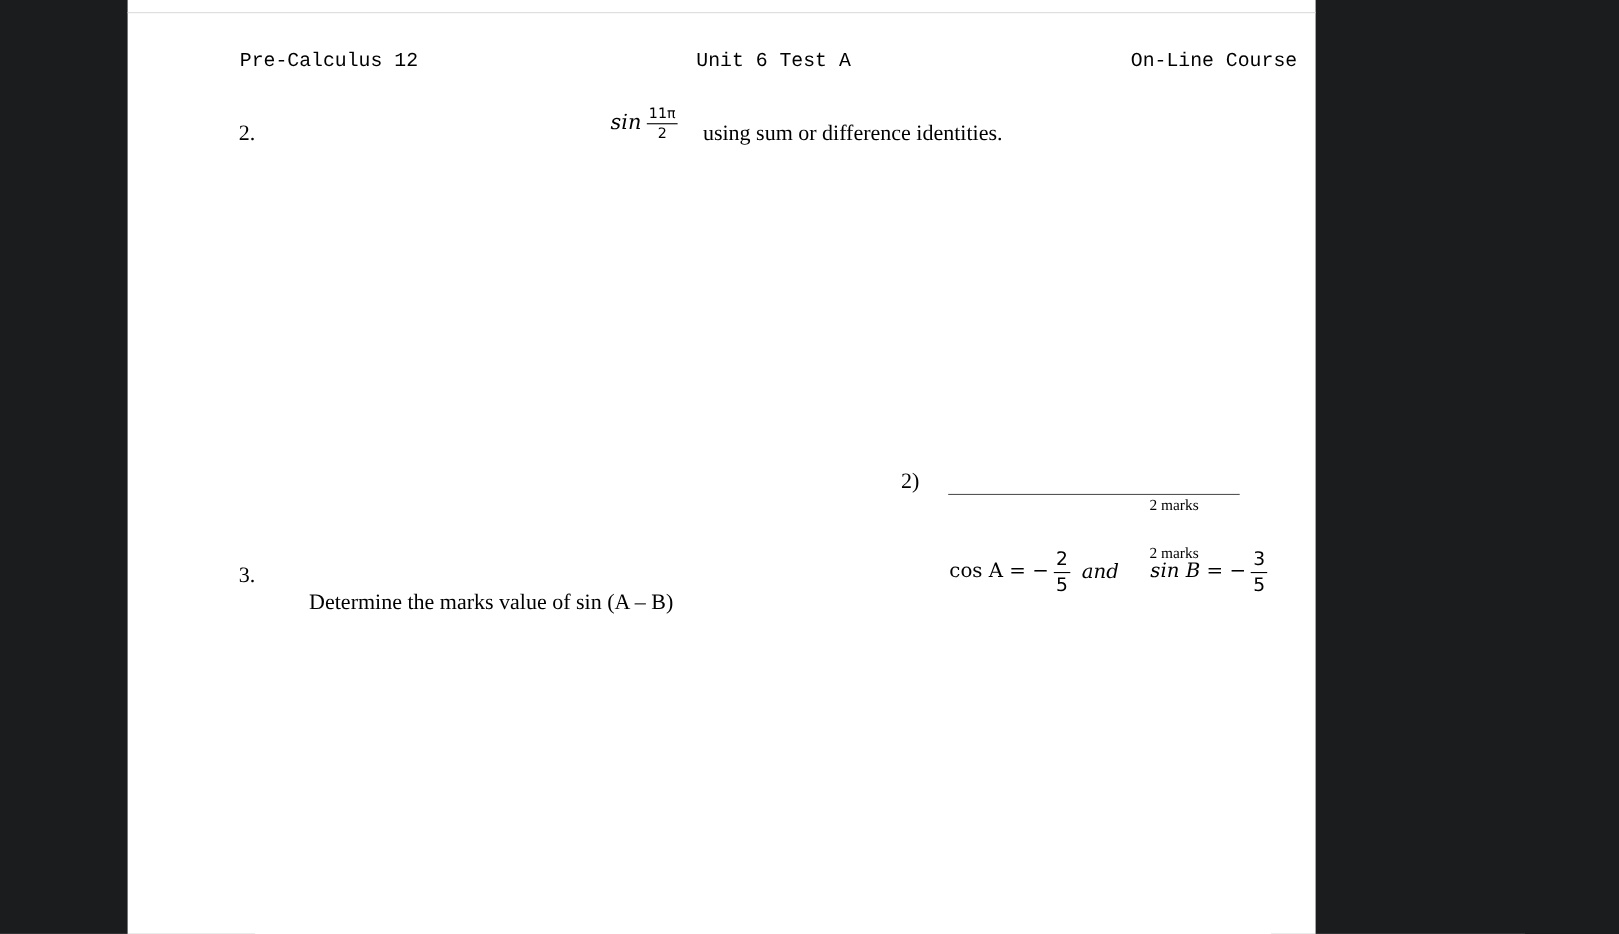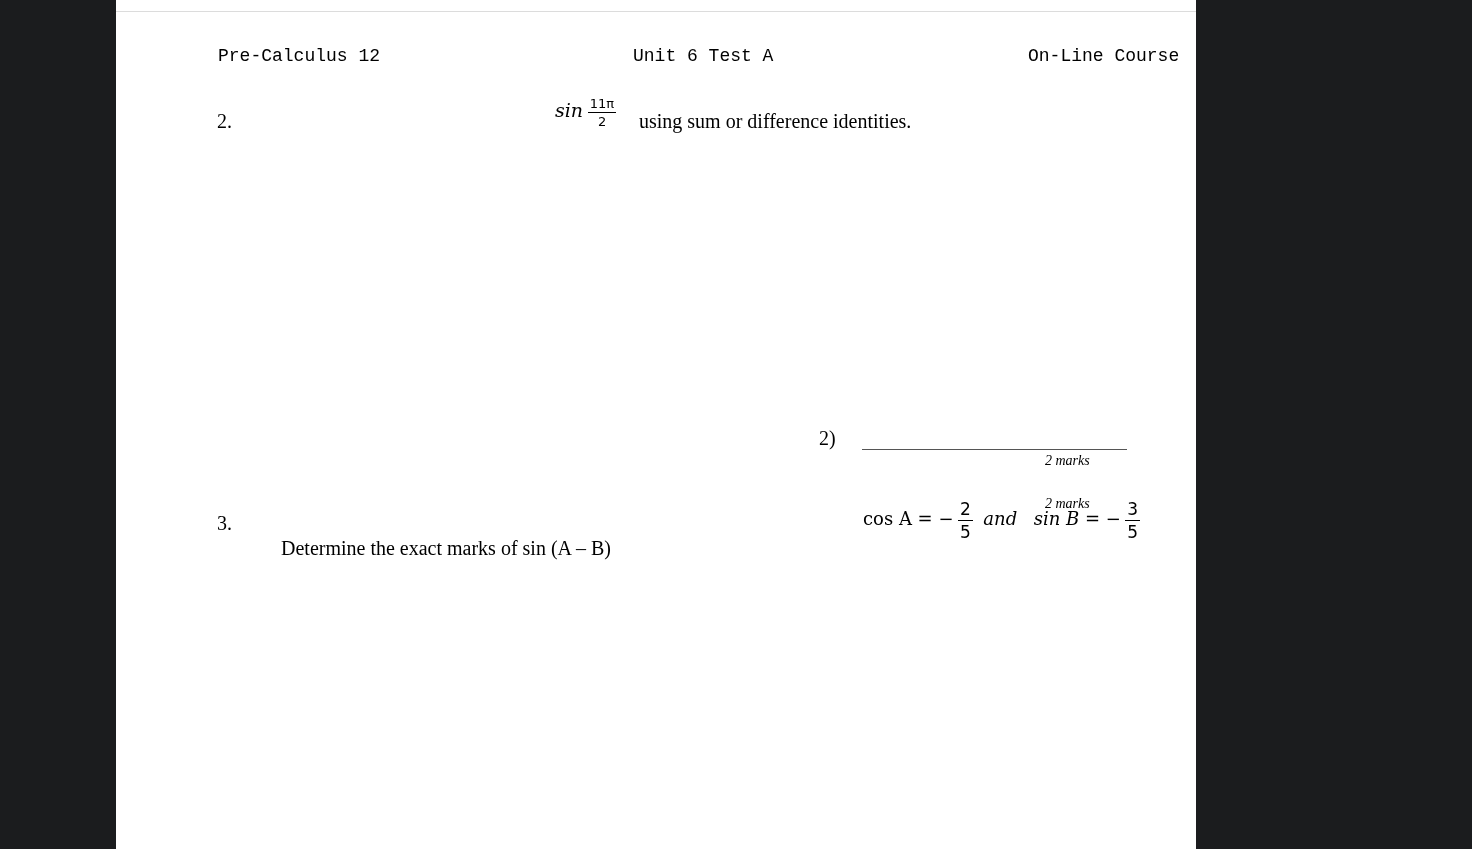--- a/index.html
+++ b/index.html
@@ -14,21 +14,21 @@
   }
   .topline { position:absolute; left:0; top:11px; width:1080px; height:1px; background:#dcdcdc; }
   .hdr { position:absolute; top:46px; font-family:Liberation Mono, monospace; font-size:18px; }
   .abs { position:absolute; white-space:nowrap; }
   .serif { font-family:"Liberation Serif", serif; font-size:20px; }
   .math { font-family:"DejaVu Serif", serif; font-style:italic; }
   .frac { display:inline-block; vertical-align:middle; text-align:center; font-family:"DejaVu Sans", sans-serif; }
   .frac .num { display:block; padding:0 2px; }
   .frac .bar { display:block; height:1px; background:#000; margin:1px 0; }
   .frac .den { display:block; padding:0 2px; }
-  .marks { font-style:italic; font-size:14px; font-family:"Liberation Serif", serif; }
+  .marks { font-size:14px; font-family:"Liberation Serif", serif; }
   .answer-line { position:absolute; height:1px; background:#555; }
 </style>
 </head>
 <body>
 
 <div class="page">
   <div class="topline"></div>
 
   <div class="hdr" style="left:102px;">Pre-Calculus 12</div>
   <div class="hdr" style="left:517px;">Unit 6 Test A</div>
@@ -44,30 +44,30 @@
     </span>
   </div>
   <div class="abs serif" style="left:523px; top:110px;">using sum or difference identities.</div>
 
   <div class="abs serif" style="left:703px; top:427px;">2)</div>
   <div class="answer-line" style="left:746px; top:449px; width:265px;"></div>
   <div class="abs marks" style="left:929px; top:453px;">2 marks</div>
 
   <div class="abs marks" style="left:929px; top:496px;">2 marks</div>
   <div class="abs serif" style="left:101px; top:512px;">3.</div>
-  <div class="abs serif" style="left:165px; top:537px;">Determine the exact marks of sin (A – B)</div>
+  <div class="abs serif" style="left:165px; top:537px;">Determine the marks value of sin (A – B)</div>
 
   <div class="abs" style="left:747px; top:499px; font-size:18px;">
     <span style="font-family:'DejaVu Serif',serif;">cos A = −</span>
     <span class="frac" style="font-size:17px;">
       <span class="num">2</span>
       <span class="bar"></span>
       <span class="den">5</span>
     </span>
-    <span class="math" style="margin:0 12px 0 6px;">and</span>
+    <span class="math" style="margin:0 24px 0 6px;">and</span>
     <span class="math">sin B = −</span>
     <span class="frac" style="font-size:17px;">
       <span class="num">3</span>
       <span class="bar"></span>
       <span class="den">5</span>
     </span>
   </div>
 </div>
 
 </body></html>

